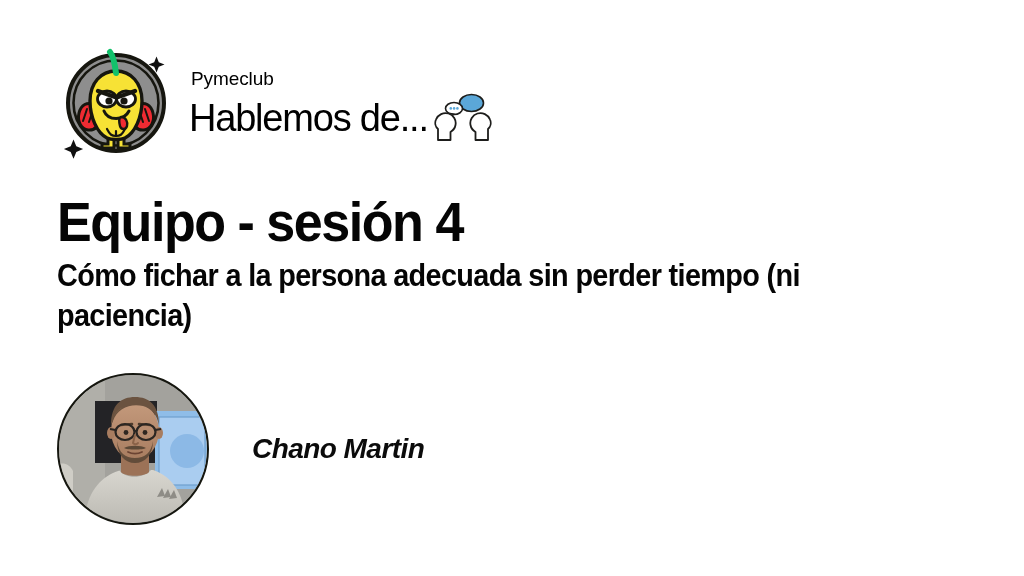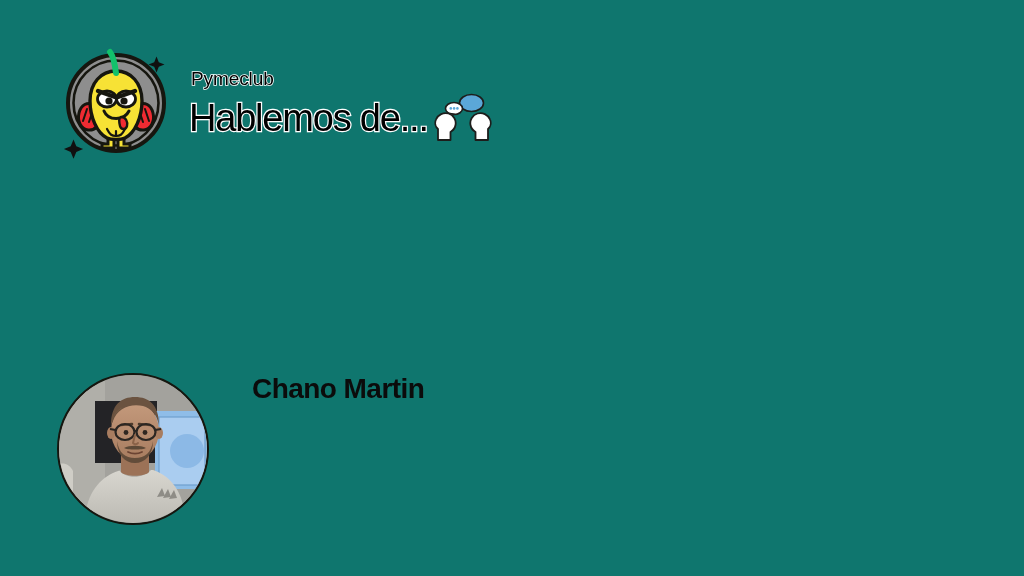--- a/index.html
+++ b/index.html
@@ -13,21 +13,21 @@
     overflow: hidden;
     background: #c2fd72;
     font-family: "Liberation Sans", sans-serif;
     position: relative;
     -webkit-font-smoothing: antialiased;
   }
 
   .slide {
     position: absolute;
     inset: 0;
-    background: #0f766e;
+    background: #ffffff;
   }
 
   
   .brand-header {
     position: absolute;
     left: 57px;
     top: 43px;
     display: flex;
     align-items: center;
     gap: 0;
@@ -109,20 +109,22 @@
     -webkit-text-stroke: 2.1px #ffffff;
     paint-order: stroke fill;
   }
 
   
   .speaker-row {
     position: absolute;
     left: 57px;
     top: 373px;
     display: flex;
+    align-items: center;
+    font-style: italic;
   }
   .speaker-avatar {
     width: 148px;
     height: 148px;
     border-radius: 50%;
     border: 2.5px solid #15160f;
     overflow: hidden;
     position: relative;
     flex: 0 0 auto;
     background: #9b9b97;
@@ -216,20 +218,24 @@
 
             <path d="M4 48 L4 37 C1.5 35 0.5 31 2 27.5 C4 22.5 9.5 20 14.5 21.5 C19.5 23 22.5 28 21.5 33 C21 36 19 38.5 16.5 40 L16.5 48 Z" fill="#ffffff" stroke="#1d1d1b" stroke-width="1.8" stroke-linejoin="round"></path>
 
             <path d="M54 48 L54 37 C56.5 35 57.5 31 56 27.5 C54 22.5 48.5 20 43.5 21.5 C38.5 23 35.5 28 36.5 33 C37 36 39 38.5 41.5 40 L41.5 48 Z" fill="#ffffff" stroke="#1d1d1b" stroke-width="1.8" stroke-linejoin="round"></path>
           </svg>
         </div>
       </div>
     </div>
   </div>
 
+  <div class="headline-block">
+    <h1 class="session-title">Equipo - sesión 4</h1>
+    <h2 class="session-subtitle">Cómo fichar a la persona adecuada sin perder tiempo (ni paciencia)</h2>
+  </div>
 
   <div class="speaker-row">
     <div class="speaker-avatar">
       <svg viewBox="0 0 148 148" xmlns="http://www.w3.org/2000/svg" aria-hidden="true">
         <defs>
           <clipPath id="avatarClip">
               <circle cx="74" cy="74" r="74"></circle>
             </clipPath>
           <linearGradient id="shirtG" x1="0" y1="0" x2="0" y2="1">
             <stop offset="0%" stop-color="#d8d6cf"></stop>

